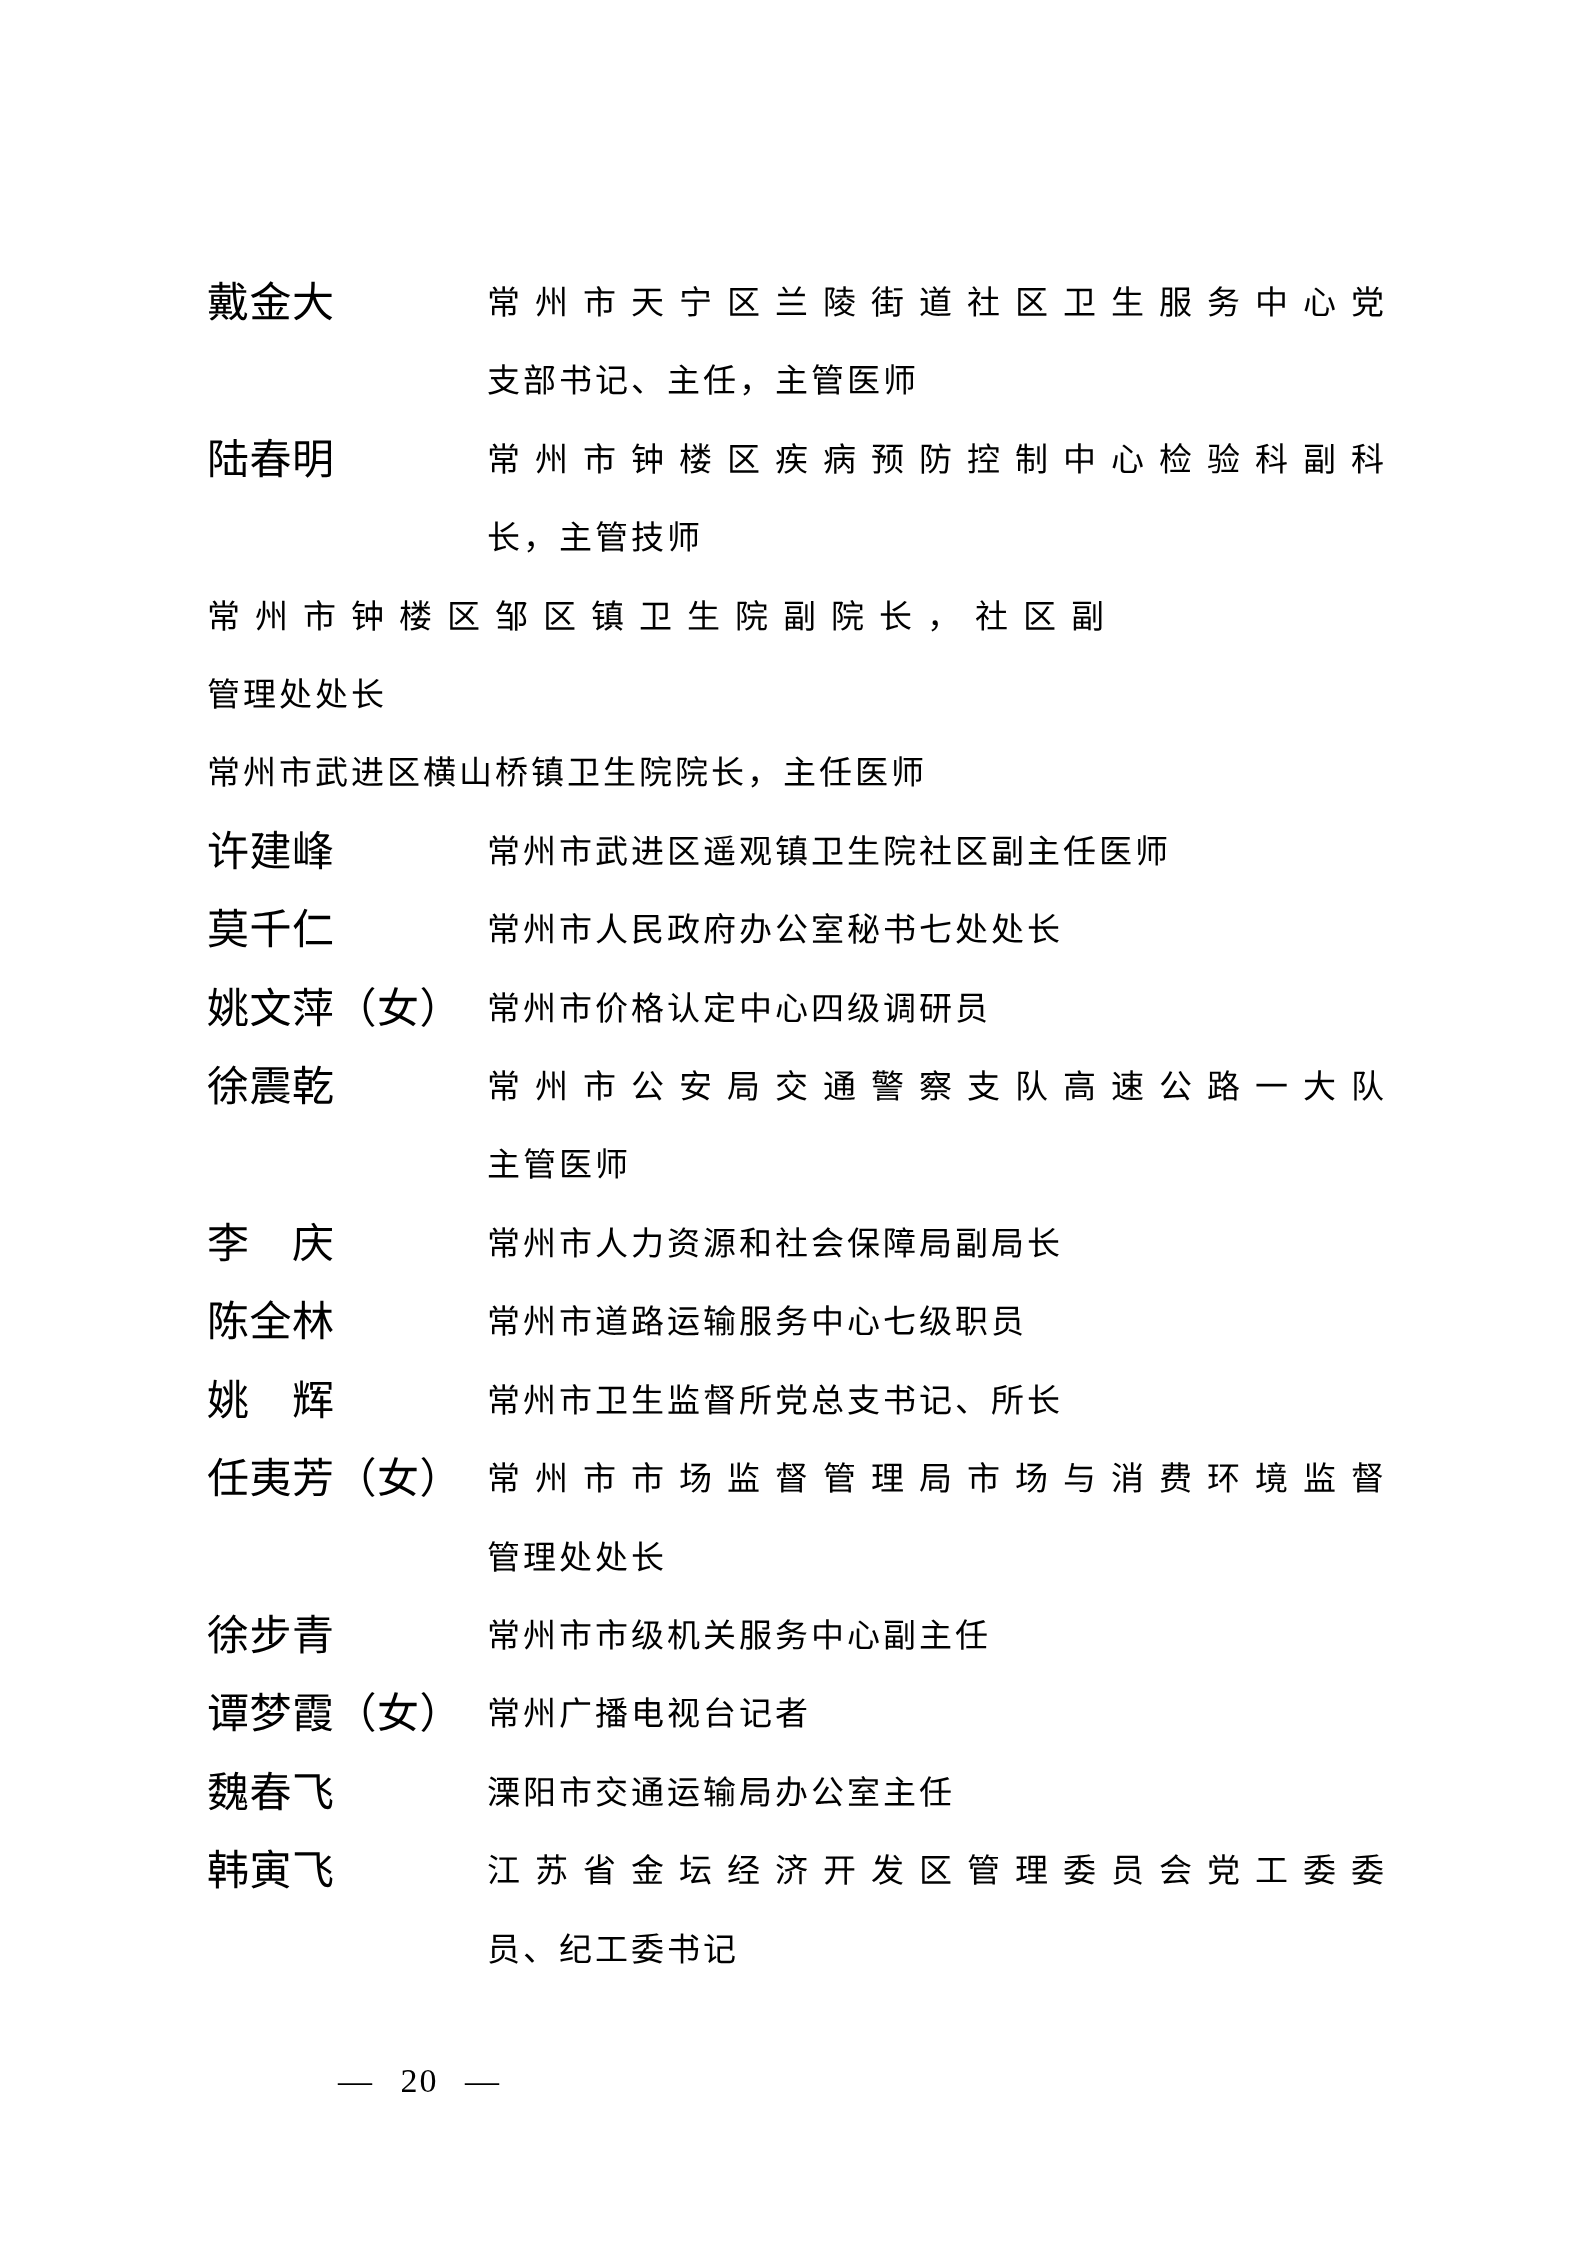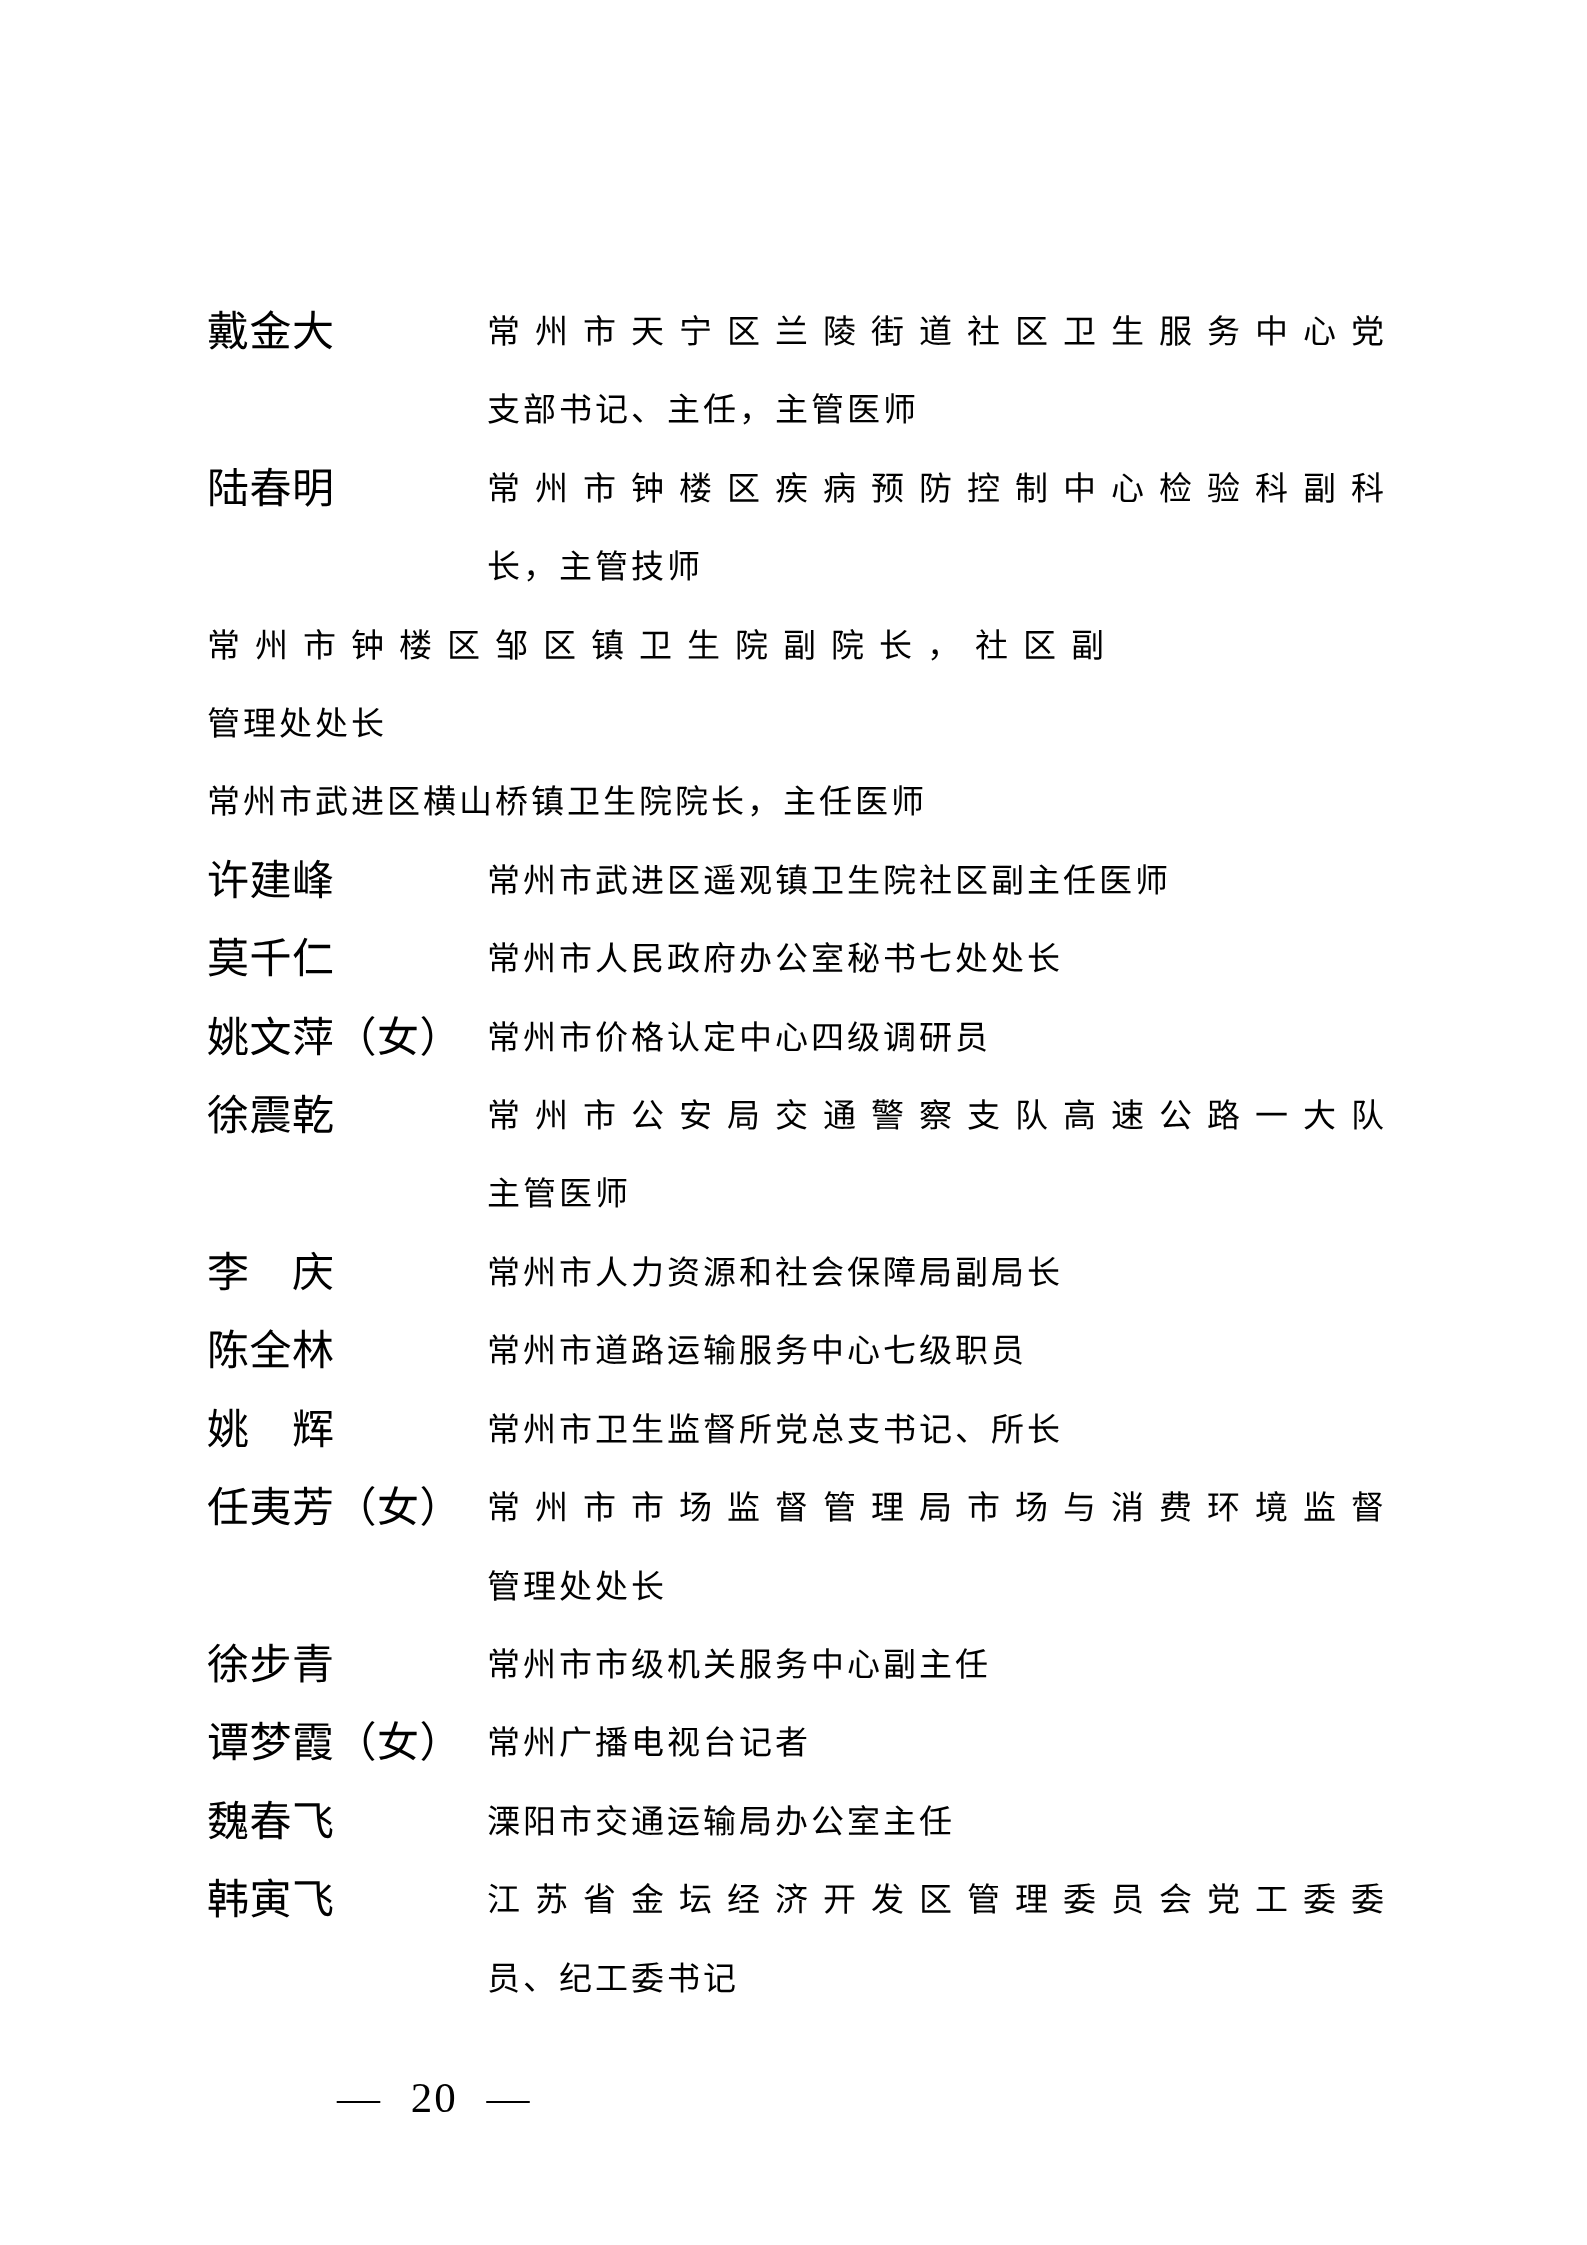--- a/index.html
+++ b/index.html
@@ -9,21 +9,21 @@
     font-family: "Liberation Serif", "DejaVu Serif", serif;
   }
   .sheet {
     position: relative;
     width: 1587px; height: 2245px;
     background: #ffffff;
     overflow: hidden;
   }
   .roster {
     position: absolute;
-    left: 207px; top: 293px;
+    left: 207px; top: 264px;
     width: 1180px;
   }
   .entry { display: flex; align-items: flex-start; }
   .name-cell {
     flex: 0 0 280px;
     font-size: 42px;
     line-height: 78.4px;
     letter-spacing: 0.5px;
     white-space: pre;
   }
@@ -35,22 +35,22 @@
     letter-spacing: 3px;
   }
   .desc-line { white-space: nowrap; }
   .desc-line.fill {
     white-space: normal;
     text-align: justify;
     text-align-last: justify;
   }
   .footer {
     position: absolute;
-    left: 222px; top: 2024px;
-    font-size: 43px;
+    left: 232px; top: 2024px;
+    font-size: 34px;
     letter-spacing: 2px;
     word-spacing: 16px;
     white-space: pre;
   }
 </style>
 </head>
 <body>
 
 <div class="sheet">
   <div class="roster" id="roster">

